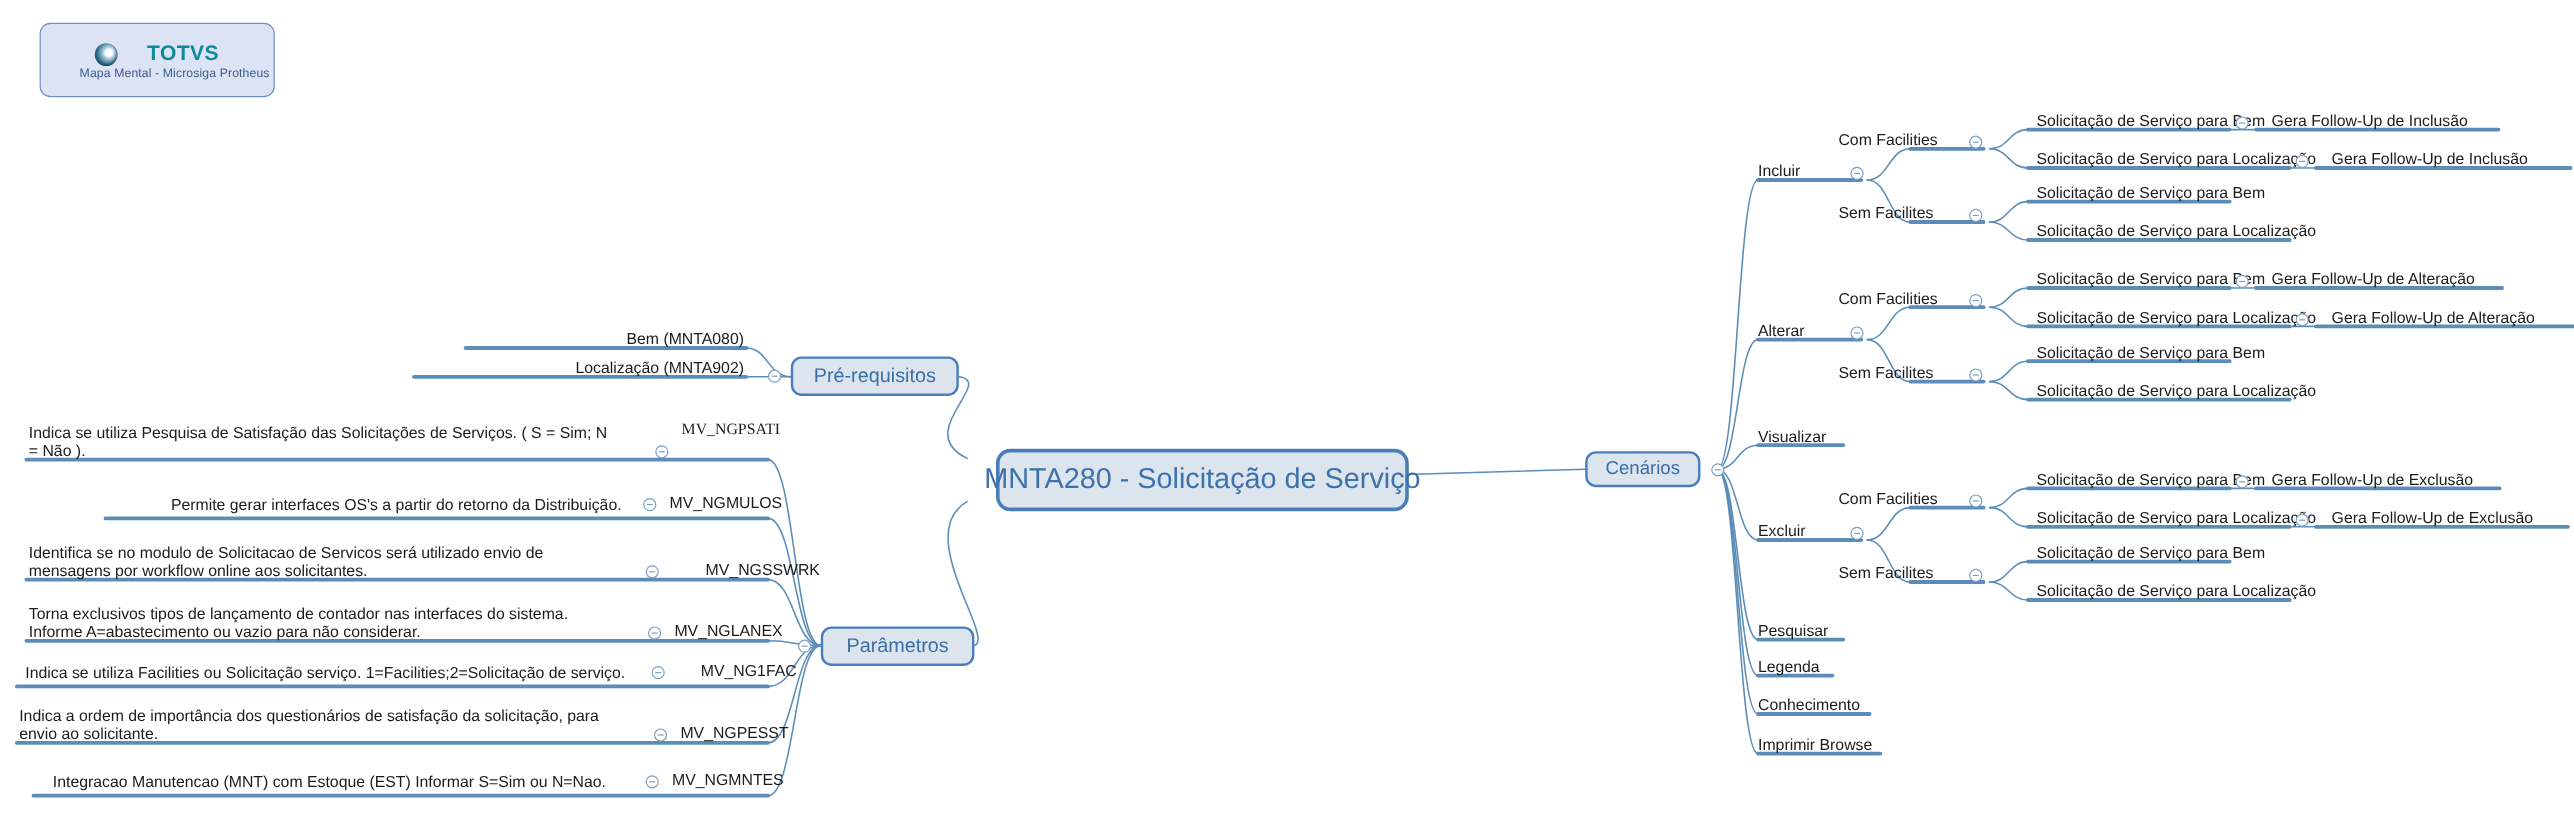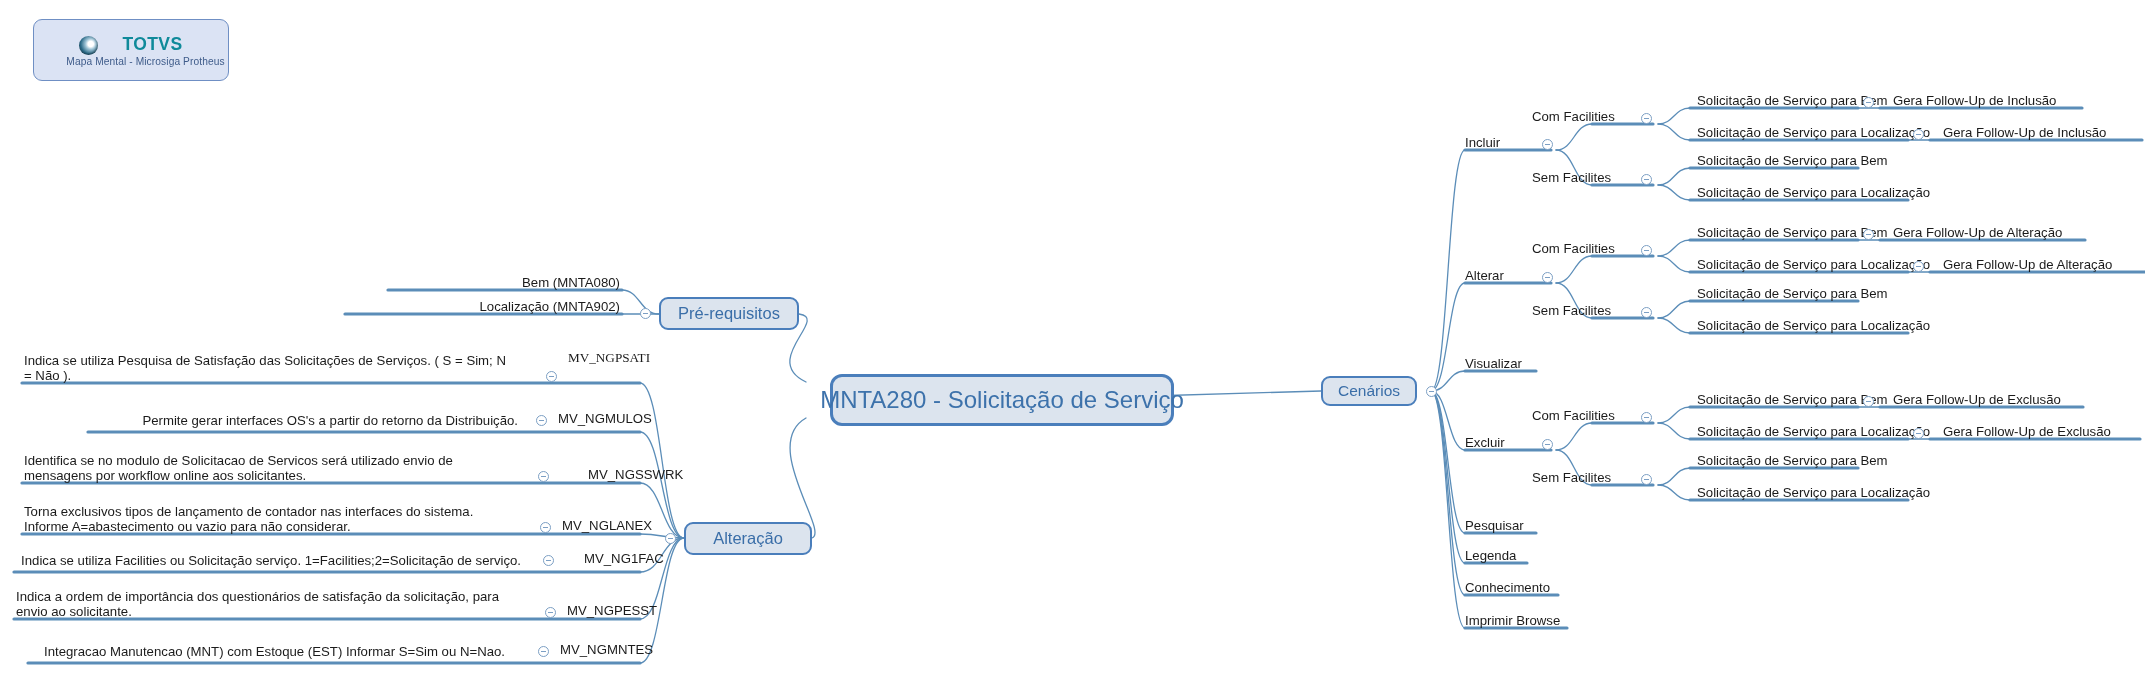--- a/index.html
+++ b/index.html
@@ -232,21 +232,21 @@
   </div>
 
   <div id="central" class="boxnode">MNTA280 - Solicitação de Serviço</div>
 
   <div id="node-prereq" class="boxnode">Pré-requisitos</div>
   <span class="collapse" style="left:640px; top:308px;"></span>
 
   <div class="topic ralign" style="left:330px; top:275px; width:290px;">Bem (MNTA080)</div>
   <div class="topic ralign" style="left:330px; top:299px; width:290px;">Localização (MNTA902)</div>
 
-  <div id="node-param" class="boxnode">Alteração</div>
+  <div id="node-param" class="boxnode">Parâmetros</div>
   <span class="collapse" style="left:665px; top:533px;"></span>
 
   <div class="topic wrap" style="left:24px; top:353px; width:490px;">Indica se utiliza Pesquisa de Satisfação das Solicitações de Serviços. ( S = Sim; N = Não ).</div>
   <span class="collapse" style="left:546px; top:371px;"></span>
   <div class="topic" style="left:568px; top:350px; width:110px;font-family:Liberation Serif, serif;">MV_NGPSATI</div>
 
   <div class="topic ralign" style="left:88px; top:413px; width:430px;">Permite gerar interfaces OS's a partir do retorno da Distribuição.</div>
   <span class="collapse" style="left:536px; top:415px;"></span>
   <div class="topic" style="left:558px; top:411px; width:110px;">MV_NGMULOS</div>
 

